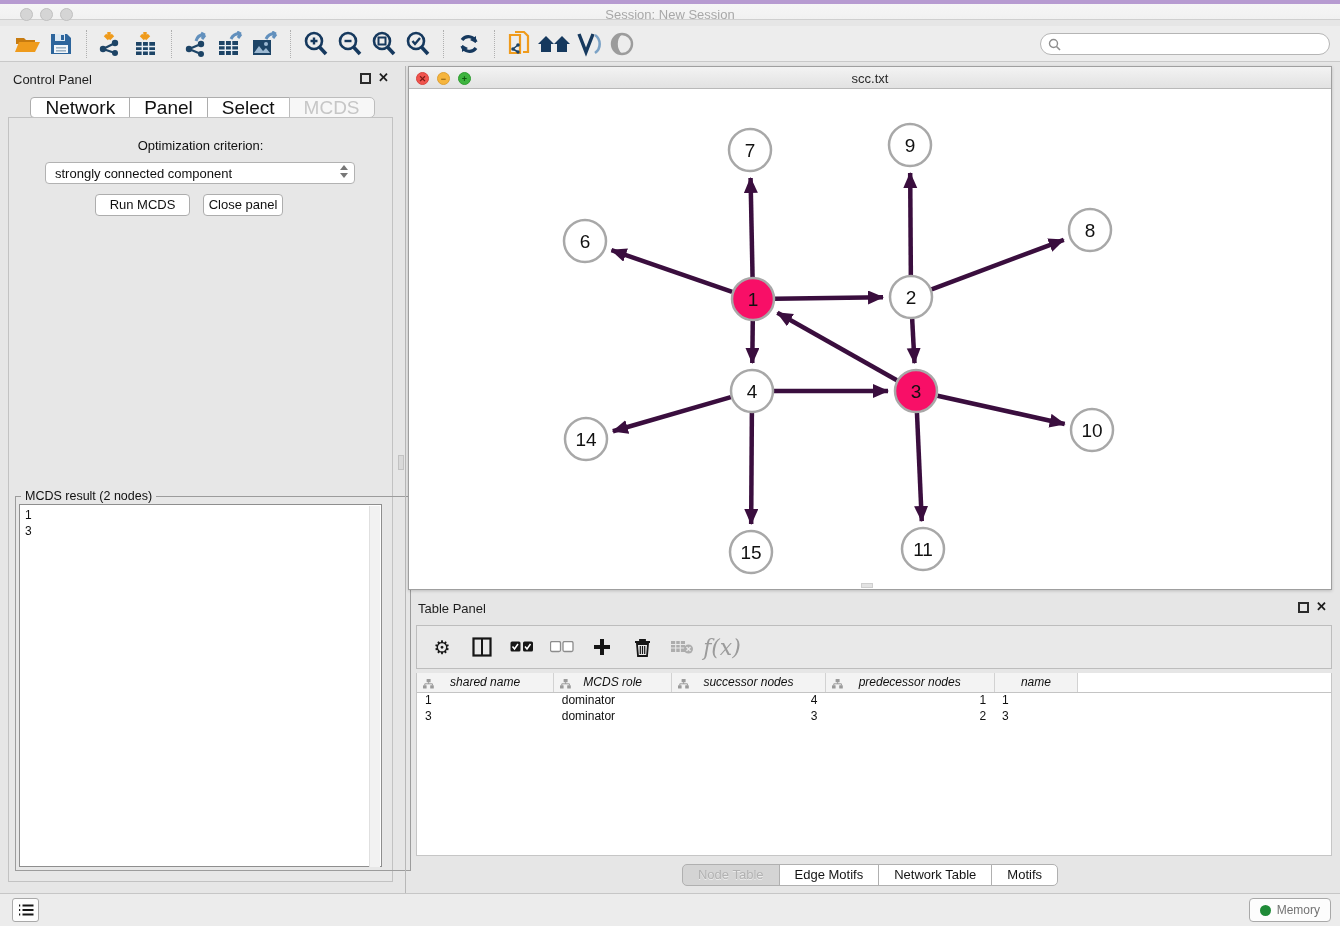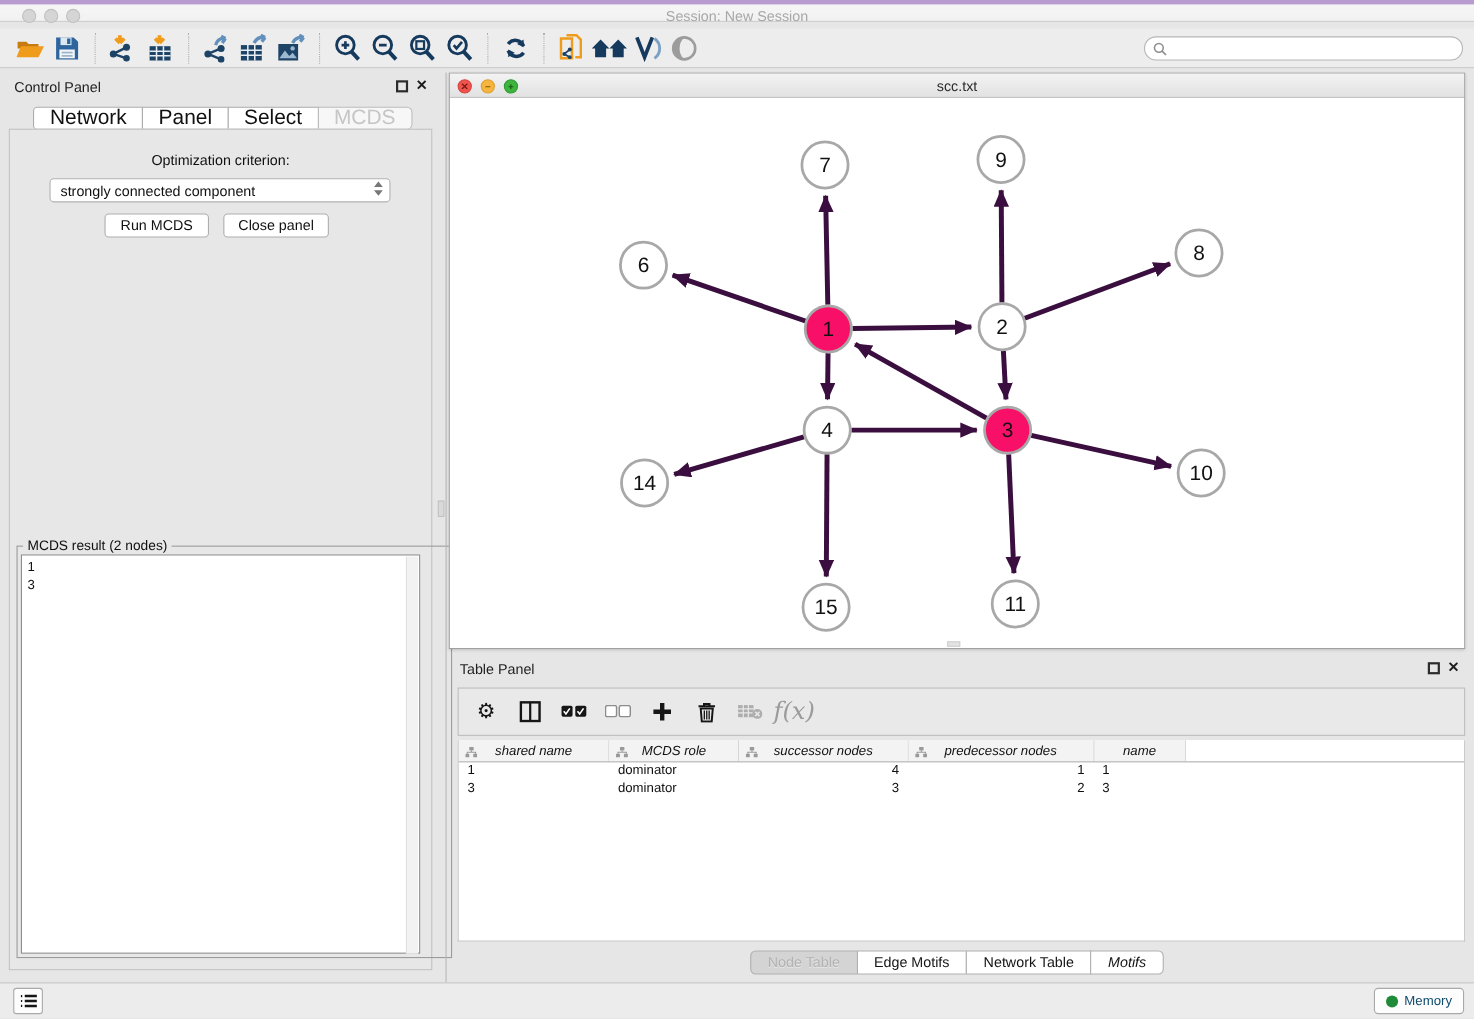--- a/index.html
+++ b/index.html
@@ -84,29 +84,29 @@
   table.datatable th { height:19px; background:#f3f3f3; border-right:1px solid #d2d2d2; border-bottom:1px solid #c4c4c4;
     font-weight:normal; font-size:12px; text-align:center; position:relative; white-space:nowrap; overflow:hidden;font-style:italic; }
   table.datatable th .hicon { position:absolute; left:6px; top:5px; }
   table.datatable td { height:16px; padding:0 8px; white-space:nowrap; overflow:hidden; }
   td.al { text-align:left; } td.ar { text-align:right; }
 
   .tbl-tabs { position:absolute; left:408px; top:864px; width:924px; display:flex; justify-content:center; }
   .seg2 { height:22px; line-height:20px; padding:0 15px; font-size:13px; color:#141414; background:#ffffff;
     border:1px solid #b0b0b0; margin-left:-1px; }
   .seg2.first { border-radius:5px 0 0 5px; margin-left:0; }
-  .seg2.last { border-radius:0 5px 5px 0;font-style:italic; }
+  .seg2.last { border-radius:0 5px 5px 0; }
   .seg2.selected-dim { background:#d4d4d4; color:#b2b2b2; text-shadow:0 1px 0 #ececec; }
 
   
   .statusbar { position:absolute; left:0; top:893px; width:1340px; height:33px; background:#ececec; border-top:1px solid #c6c6c6; }
   .status-left-btn { position:absolute; left:12px; top:4px; width:27px; height:24px; background:#fdfdfd;
     border:1px solid #a9a9a9; border-radius:3px; display:flex; align-items:center; justify-content:center; }
   .memory-btn { position:absolute; right:9px; top:4px; height:24px; background:#fdfdfd; border:1px solid #a9a9a9;
-    border-radius:4px; display:flex; align-items:center; gap:6px; padding:0 10px; font-size:12px; color:#0c4a6e; }
+    border-radius:4px; display:flex; align-items:center; gap:6px; padding:0 10px; font-size:12px; color:#737373; }
   .memory-dot { width:11px; height:11px; border-radius:50%; background:#1f8b38; }
 </style>
 </head>
 <body>
 
 <div id="app">
 
   <div class="titlebar">
     <div class="accentstrip"></div>
     <div class="tl-dot" style="left:20px"></div>
@@ -266,21 +266,21 @@
   <div class="ctl-body">
     <div class="opt-label">Optimization criterion:</div>
     <div class="combo">
       <span>strongly connected component</span>
       <span class="steppers">
           <span class="tri-up"></span>
           <span class="tri-down"></span>
         </span>
     </div>
     <div class="btn" style="left:86px;width:95px">Run MCDS</div>
-    <div class="btn" style="left:194px;width:96px">Close panel</div>
+    <div class="btn" style="left:194px;width:80px">Close panel</div>
     <div class="groupbox">
       <div class="groupbox-title">MCDS result (2 nodes)</div>
       <div class="result-area">
         <div class="lines">
             <div>1</div>
             <div>3</div>
           </div>
         <div class="result-scroll"></div>
       </div>
     </div>

